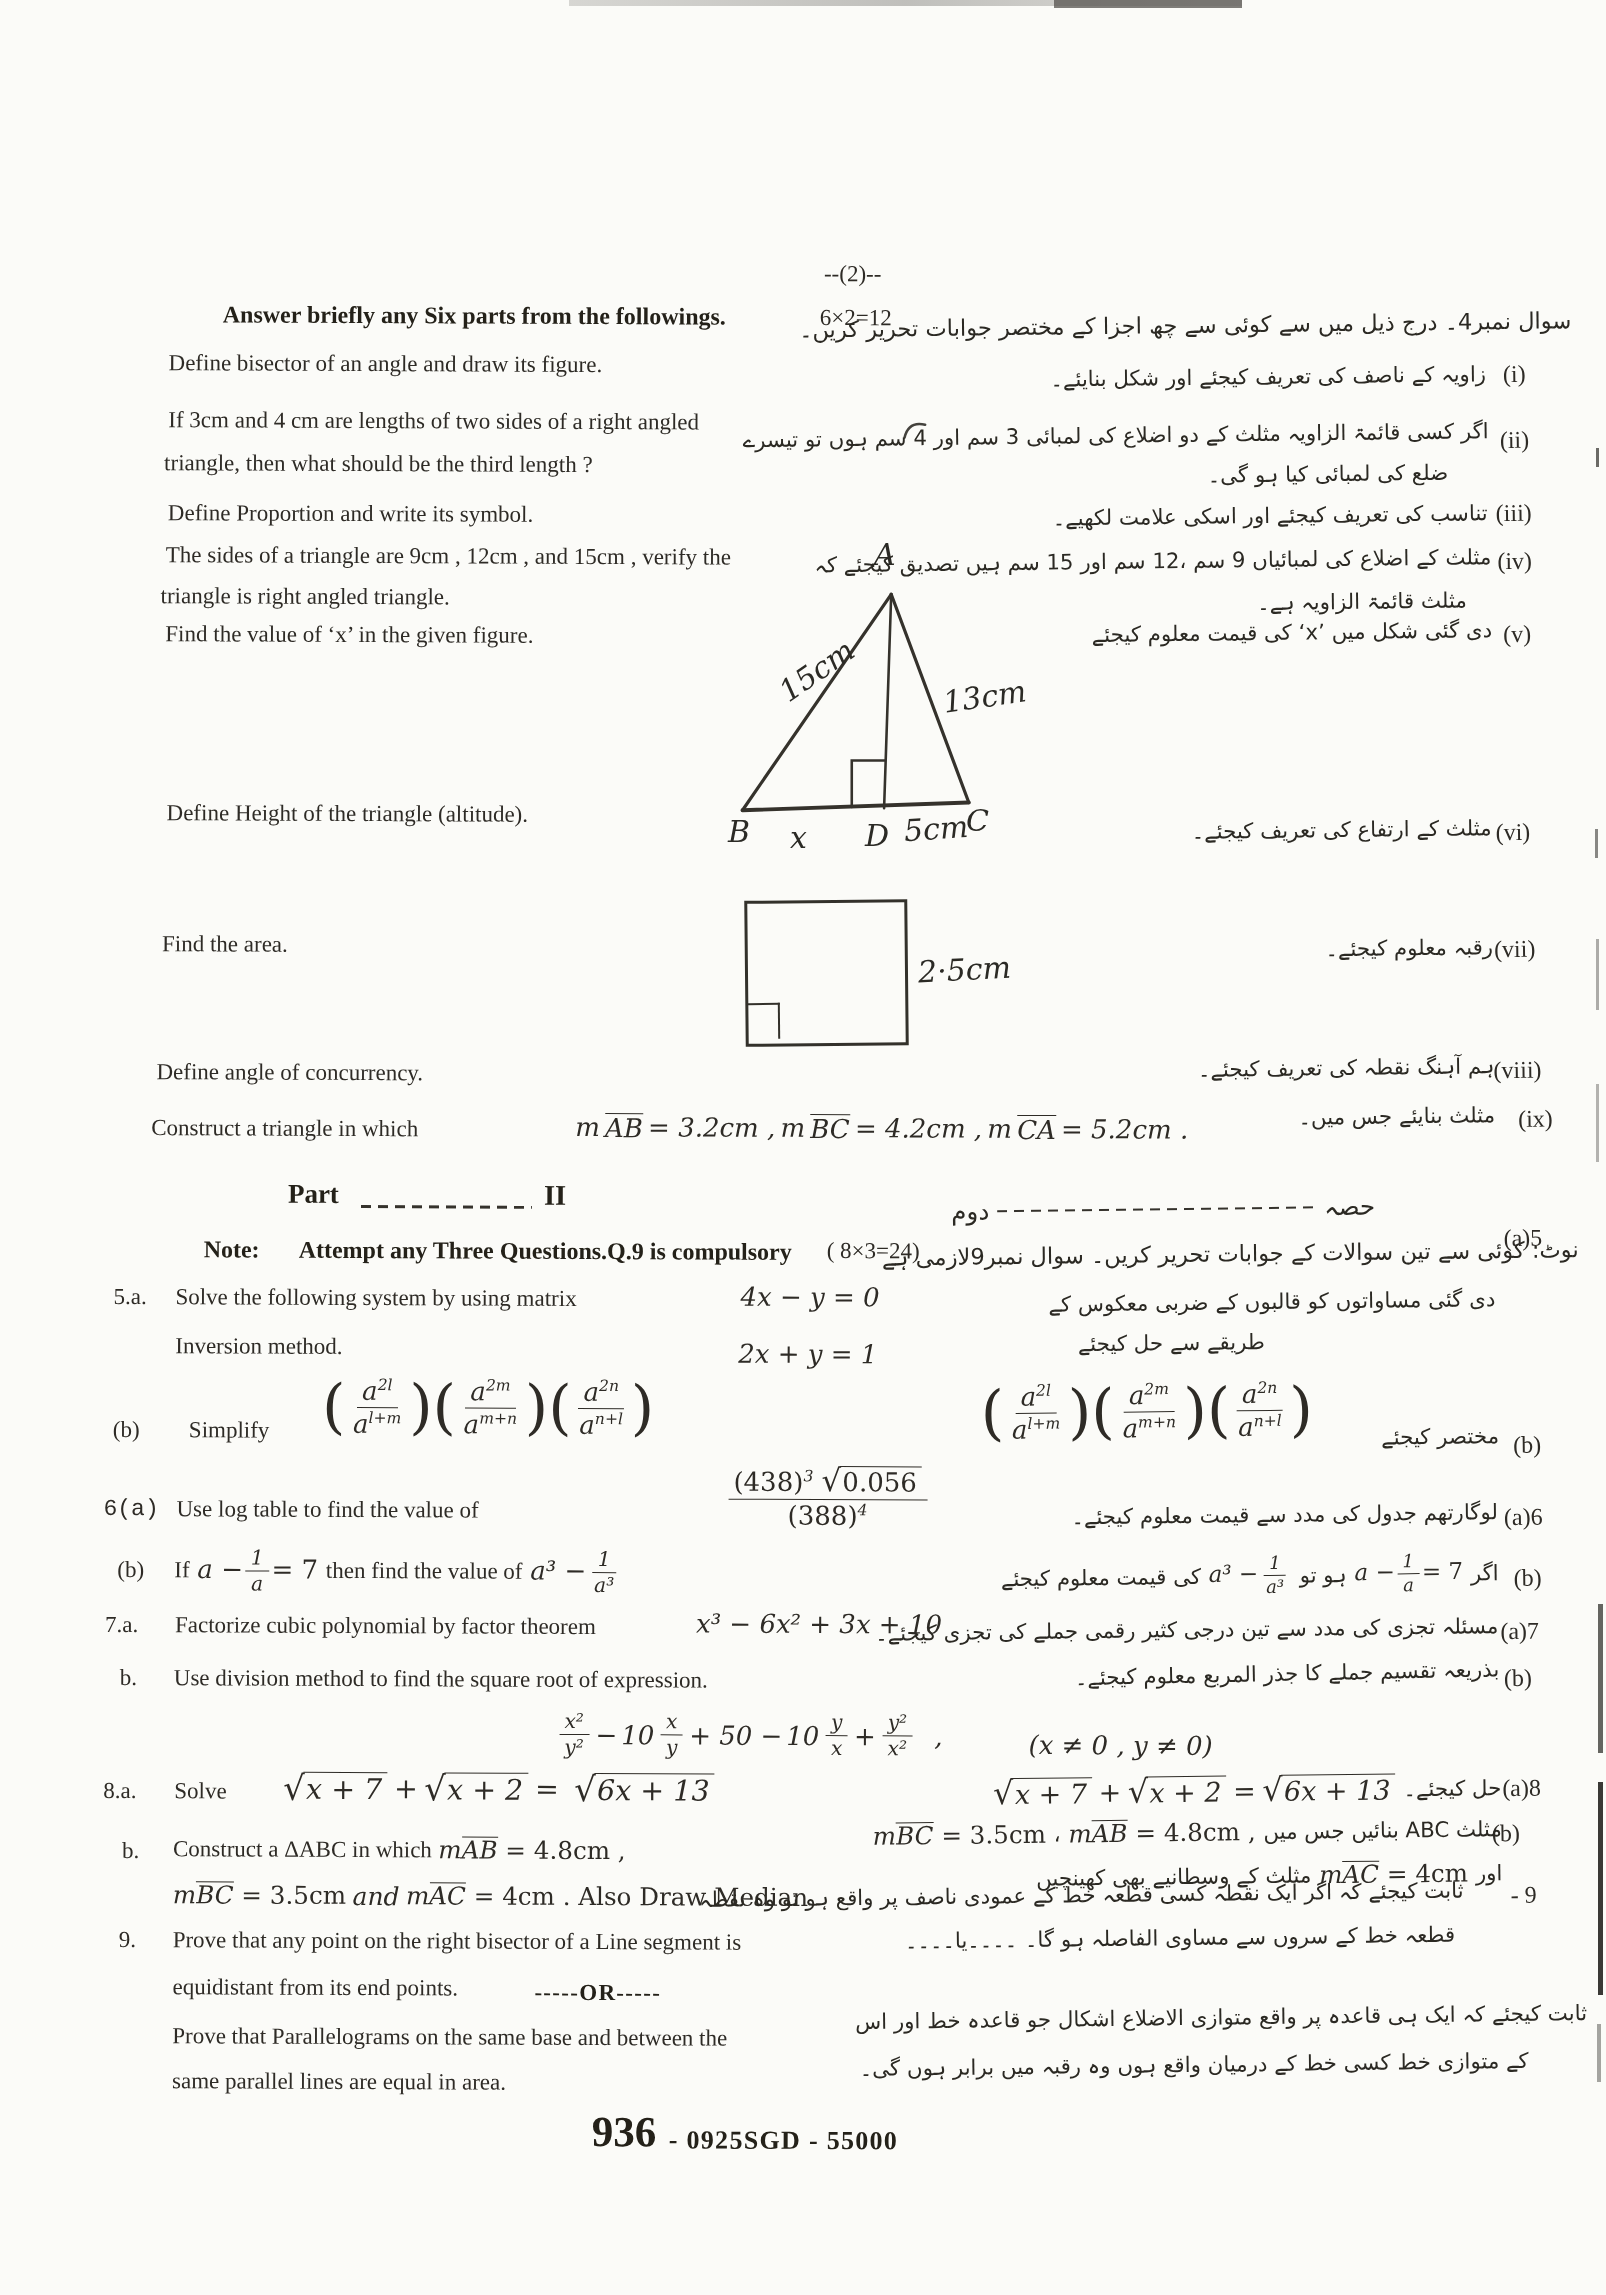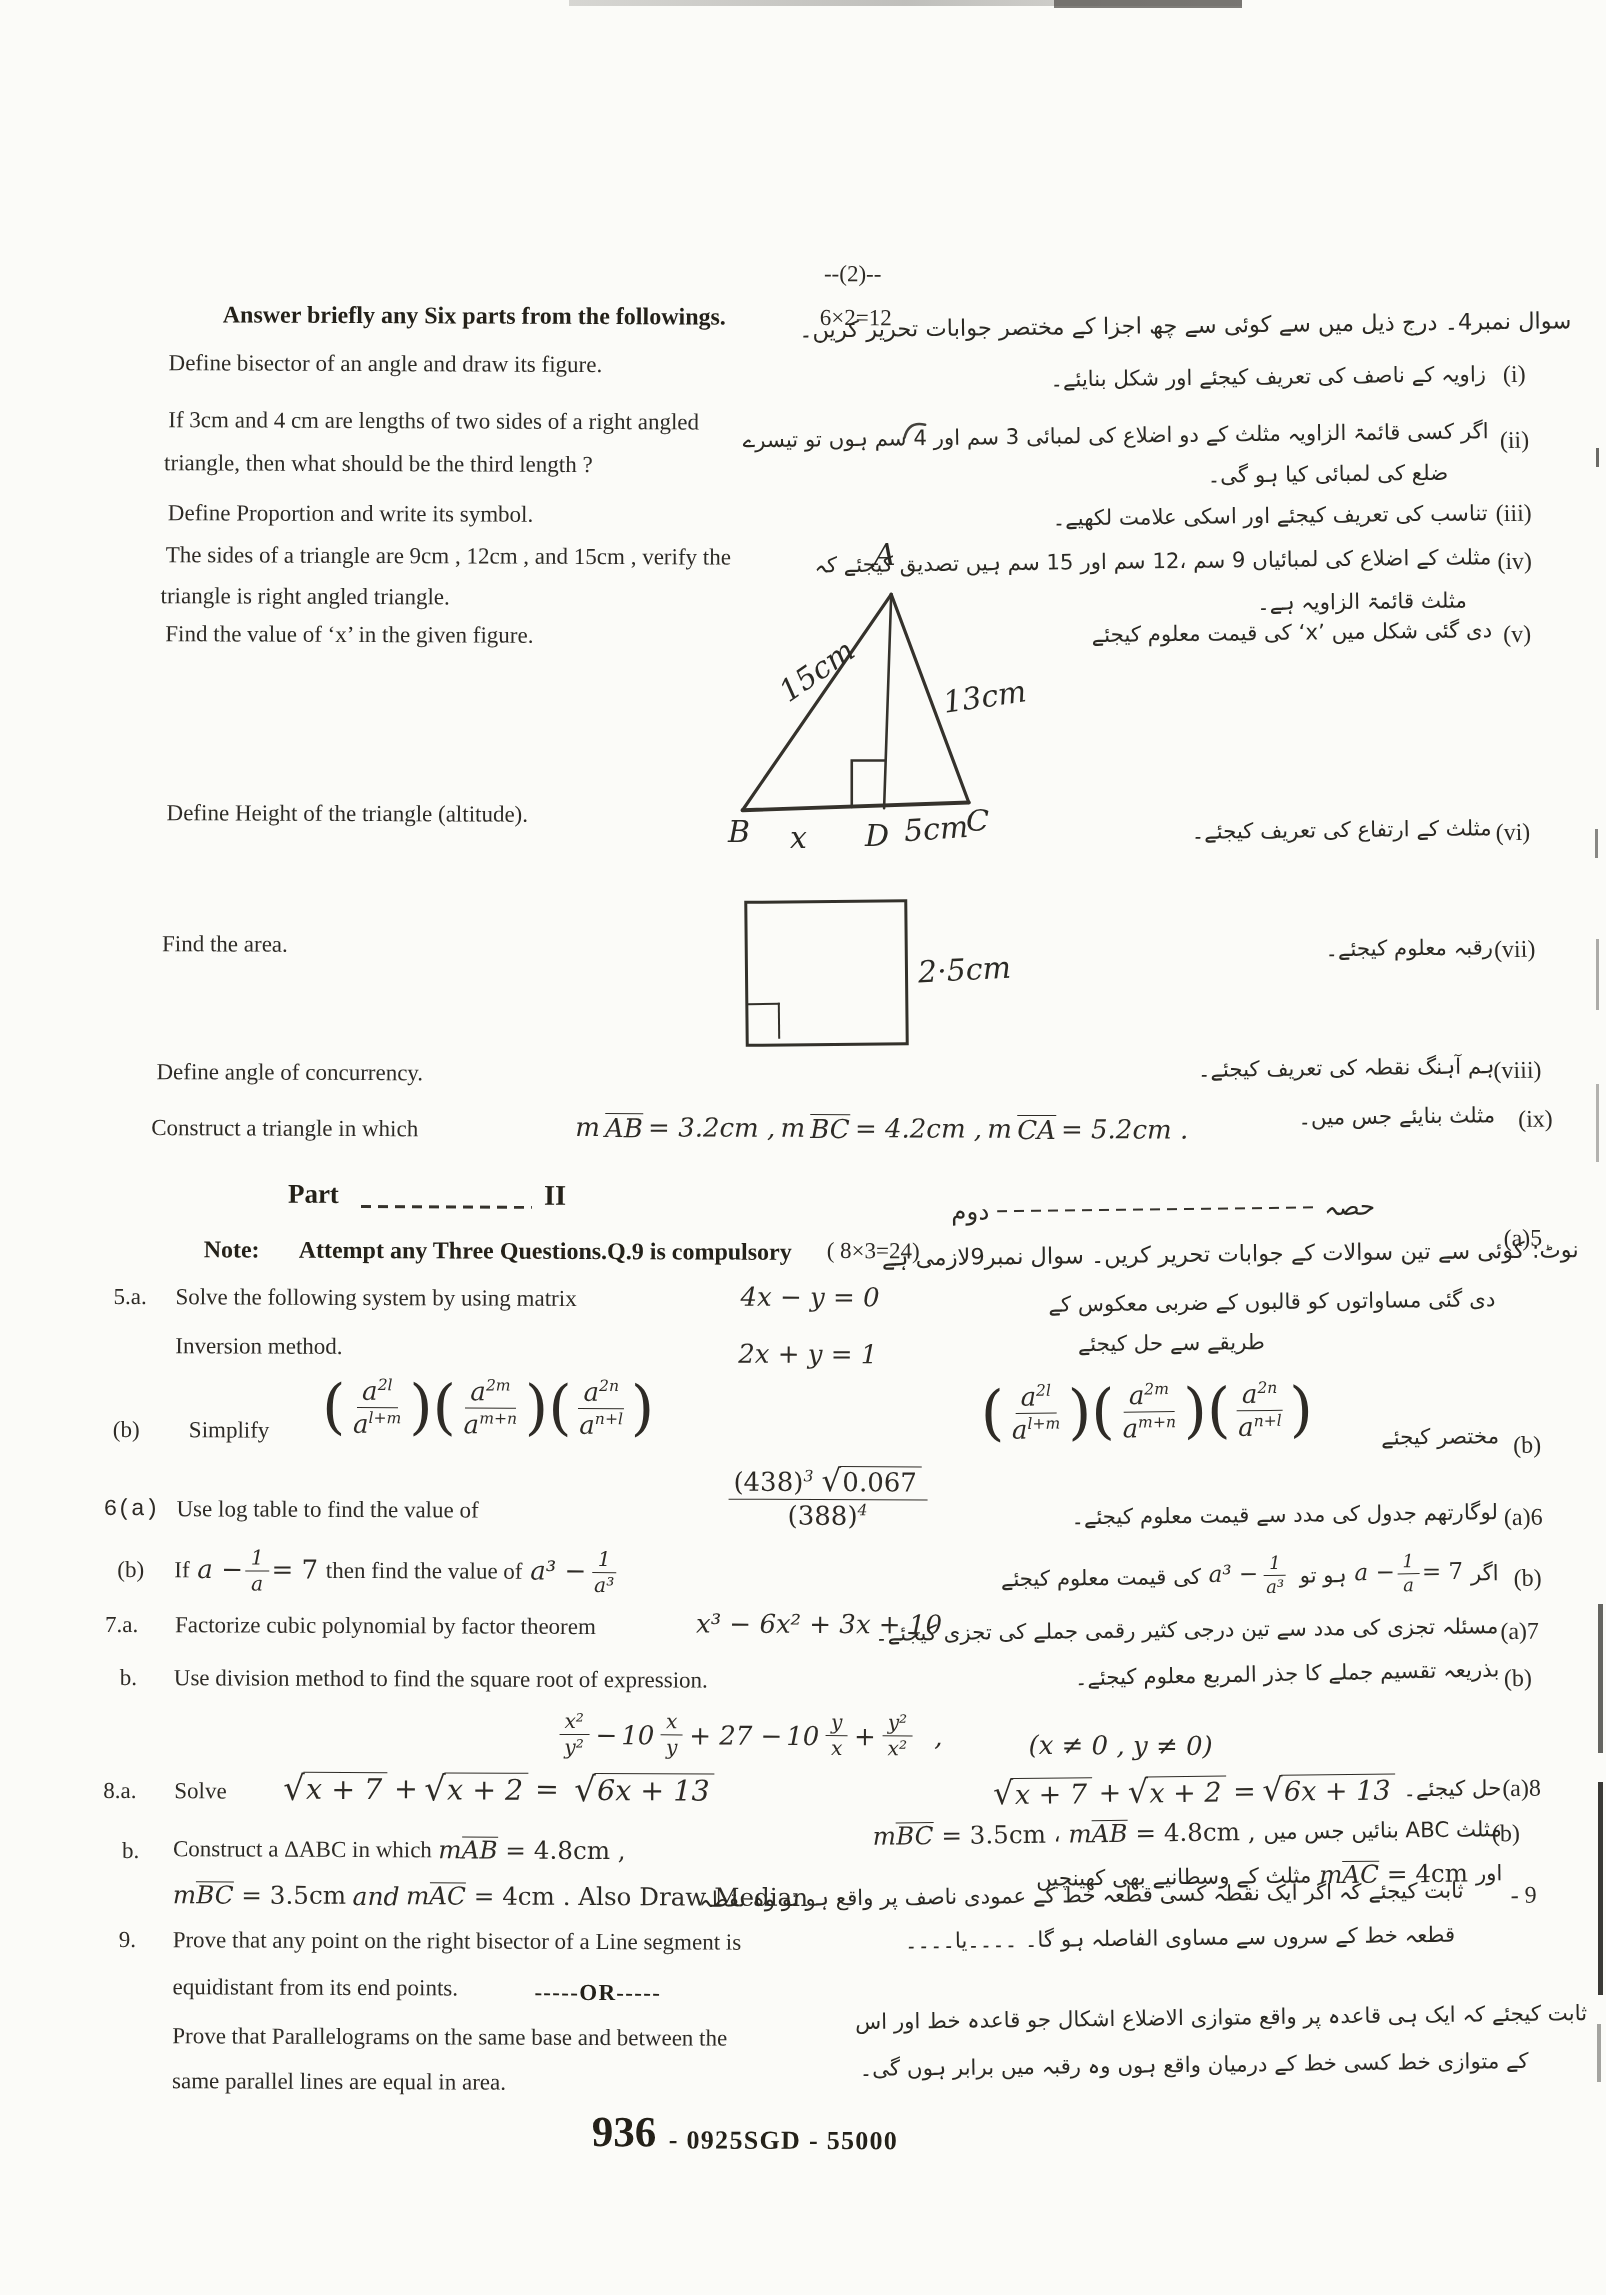--- a/index.html
+++ b/index.html
@@ -115,21 +115,21 @@
         </span>
         <span class="bigparen">)</span>
     </div>
 
     <div class="abs en" style="left:109px;top:1495px;font-family:Liberation Mono, monospace;">6(a)</div>
     <div class="abs en" style="left:182px;top:1495px;">Use log table to find the value of</div>
     <div class="abs math" style="left:731px;top:1463px;">
       <span class="frac">
           <span class="fn"><span class="mupr">(438)</span><sup>3</sup>&nbsp;<span class="sqrt">
               <span class="rad">√</span>
-              <span class="bar mupr">0.067</span>
+              <span class="bar mupr">0.056</span>
             </span></span>
           <span class="fd"><span class="mupr">(388)</span><sup>4</sup></span>
         </span>
     </div>
 
     <div class="abs en" style="left:123px;top:1556px;">(b)</div>
     <div class="abs en" style="left:180px;top:1547px;display:flex;align-items:center;gap:7.8px;">
       <span>If</span>
       <span class="math"><span>a</span> <span>−</span><span class="frac fracsm">
             <span class="fn">1</span>
@@ -151,21 +151,21 @@
       <span class="frac fracsm">
           <span class="fn">x²</span>
           <span class="fd">y²</span>
         </span>
       <span>−</span>
       <span>10</span>
         <span class="frac fracsm">
           <span class="fn">x</span>
           <span class="fd">y</span>
         </span>
-      <span>+ 27 −</span>
+      <span>+ 50 −</span>
       <span>10</span>
         <span class="frac fracsm">
           <span class="fn">y</span>
           <span class="fd">x</span>
         </span>
       <span>+</span>
       <span class="frac fracsm">
           <span class="fn">y²</span>
           <span class="fd">x²</span>
         </span>

